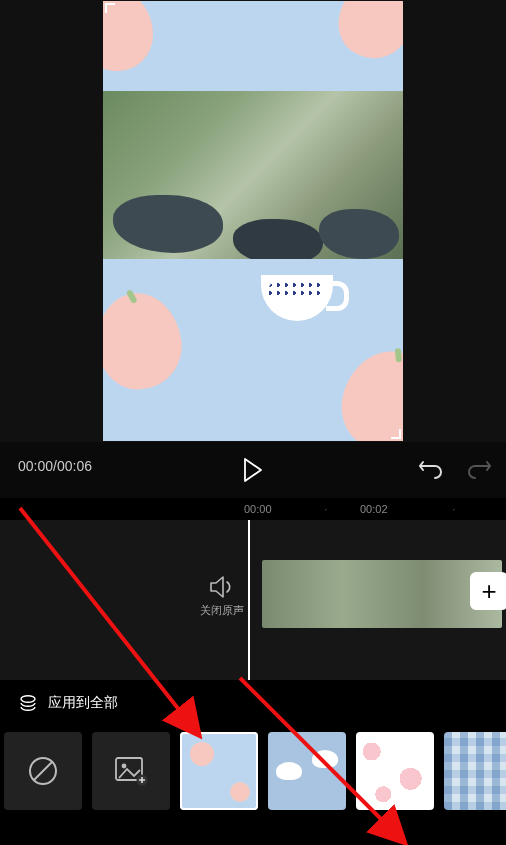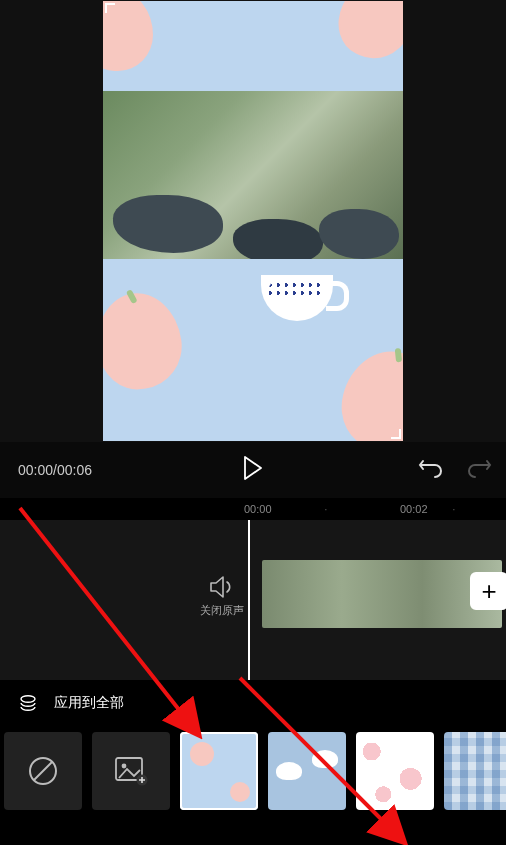--- a/index.html
+++ b/index.html
@@ -12,33 +12,33 @@
   .peach{position:absolute;border-radius:50% 50% 50% 45%/55% 55% 45% 45%;background:#f7c8c0;border:2px solid #f7c8c0}
   .peach::after{content:'';position:absolute;left:45%;top:-6px;width:6px;height:14px;background:#a5c68a;border-radius:3px;transform:rotate(-20deg)}
   .cup{position:absolute;width:72px;height:46px;border-radius:0 0 36px 36px;background:#fff;left:158px;bottom:120px}
   .cup::before{content:'';position:absolute;left:8px;top:6px;width:56px;height:16px;border-radius:8px 8px 0 0;background:radial-gradient(circle at 10% 50%,#2a3e8f 2px,transparent 2px) 0 0/8px 8px,#fff}
   .cup::after{content:'';position:absolute;right:-16px;top:6px;width:18px;height:20px;border:5px solid #fff;border-left:none;border-radius:0 12px 12px 0}
   .video-mid{position:absolute;top:90px;left:0;width:100%;height:170px;background:linear-gradient(135deg,#6b8a5f 0%,#8aa37d 30%,#b5c4a8 50%,#8a9a7a 70%,#5a6f52 100%);overflow:hidden}
   .rock{position:absolute;background:#3e4a52;border-radius:40% 50% 45% 55%}
   .sel-tl,.sel-br{position:absolute;width:10px;height:10px;border:2px solid #fff}
   .sel-tl{top:2px;left:2px;border-right:none;border-bottom:none}
   .sel-br{bottom:2px;right:2px;border-left:none;border-top:none}
-  .controls{height:56px;display:flex;align-items:center;padding:4px 18px;background:#0a0a0a;position:relative}
+  .controls{height:56px;display:flex;padding:16px 18px;background:#0a0a0a;position:relative}
   .timecode{font-size:14px;color:#ccc}
   .play{position:absolute;left:50%;transform:translateX(-50%);cursor:pointer}
   .ur{position:absolute;right:14px;display:flex;gap:22px}
   .ruler{height:22px;display:flex;align-items:center;color:#888;font-size:11px;position:relative;background:#000}
   .ruler span{position:absolute}
   .track-area{background:#161616;height:160px;position:relative;overflow:hidden}
   .playhead{position:absolute;left:248px;top:0;bottom:0;width:2px;background:#fff}
   .mute{position:absolute;left:200px;top:55px;text-align:center;font-size:11px;color:#aaa}
   .mute svg{display:block;margin:0 auto 4px}
   .clip{position:absolute;left:262px;top:40px;width:240px;height:68px;background:linear-gradient(90deg,#7a8a6f,#9aaa8d,#7e8d72,#aab9a0);border-radius:2px;overflow:hidden}
   .addbtn{position:absolute;right:-2px;top:52px;width:38px;height:38px;background:#fff;color:#000;border-radius:6px;display:flex;align-items:center;justify-content:center;font-size:26px;font-weight:300}
-  .apply-row{height:46px;display:flex;align-items:center;padding:0 18px;background:#000;font-size:14px;gap:16px}
+  .apply-row{height:46px;display:flex;align-items:center;padding:0 18px;background:#000;font-size:14px;gap:10px}
   .thumbs{height:90px;display:flex;gap:10px;padding:6px 4px 0 4px;background:#000}
   .th{flex:0 0 78px;height:78px;border-radius:4px;display:flex;align-items:center;justify-content:center;background:#222;cursor:pointer;position:relative;overflow:hidden}
   .th.sel{outline:2px solid #fff;outline-offset:-2px}
   .th-pat1{background:#bdd6ef}
   .th-pat1::before{content:'';position:absolute;width:24px;height:24px;border-radius:50%;background:#f7c8c0;left:10px;top:10px}
   .th-pat1::after{content:'';position:absolute;width:20px;height:20px;border-radius:50%;background:#f7c8c0;right:8px;bottom:8px}
   .th-pat2{background:#a8c4e0}
   .th-pat2::before,.th-pat2::after{content:'';position:absolute;width:26px;height:18px;background:#fff;border-radius:50% 50% 40% 40%}
   .th-pat2::before{left:8px;top:30px}
   .th-pat2::after{right:8px;top:18px}
@@ -88,21 +88,21 @@
       <svg width="26" height="22" viewBox="0 0 26 22">
           <path d="M21 4 L24 8 L21 12 M24 8 H9 A6 6 0 0 0 9 20" fill="none" stroke="#555" stroke-width="2" stroke-linecap="round"></path>
         </svg>
     </span>
   </div>
 </div>
 
 <div class="ruler">
   <span style="left:244px">00:00</span>
   <span style="left:324px;color:#555">·</span>
-  <span style="left:400px">00:02</span>
+  <span style="left:360px">00:02</span>
   <span style="left:452px;color:#555">·</span>
 </div>
 
 <div class="track-area">
   <div class="mute">
     <svg width="26" height="24" viewBox="0 0 26 24">
       <path d="M2 8 H7 L14 2 V22 L7 16 H2 Z" fill="none" stroke="#bbb" stroke-width="1.6" stroke-linejoin="round"></path>
       <path d="M18 7 A6 6 0 0 1 18 17" fill="none" stroke="#bbb" stroke-width="1.6" stroke-linecap="round"></path>
     </svg>
     <span>关闭原声</span>

